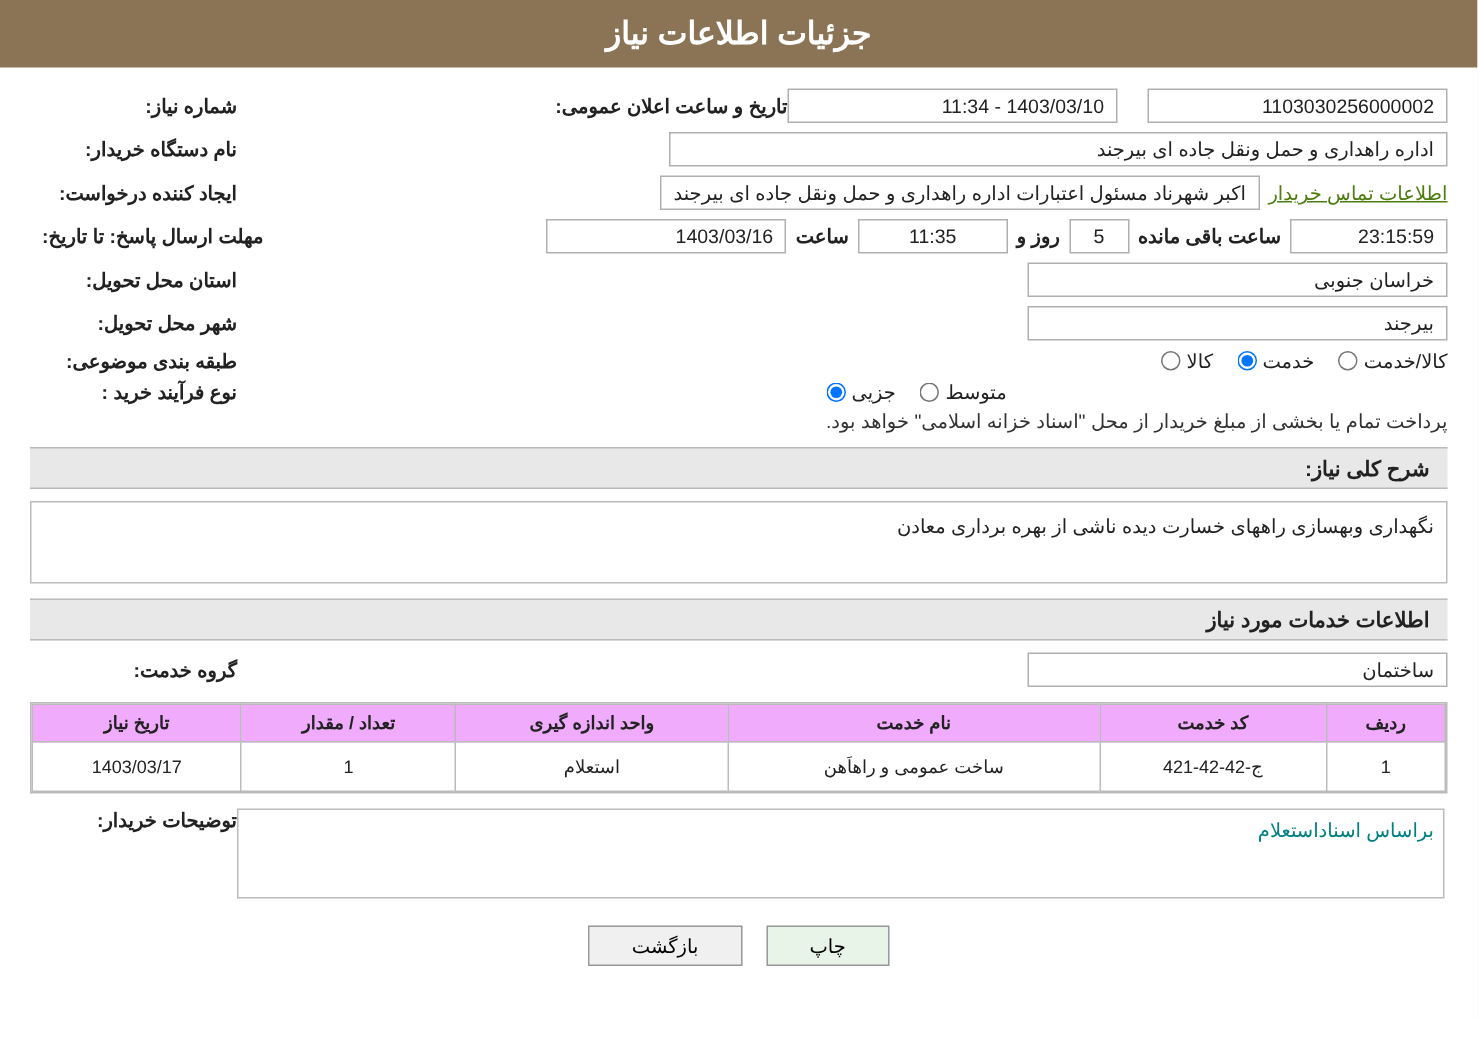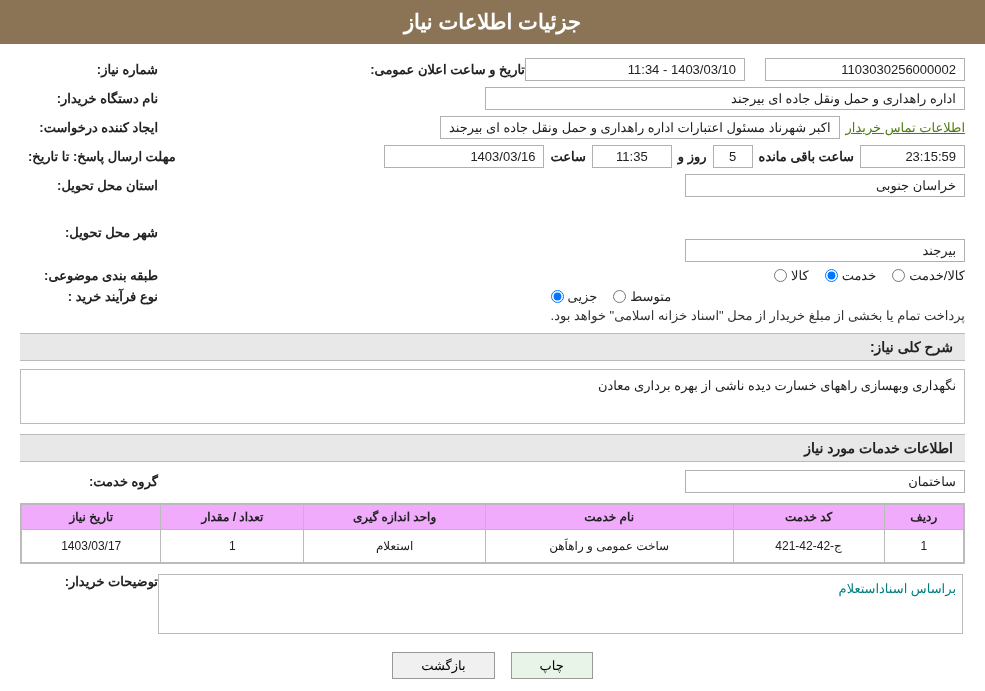--- a/index.html
+++ b/index.html
@@ -161,56 +161,56 @@
     <div class="info-row">
       <div class="value-box value-small" style="width:200px;">1103030256000002</div>
       <span style="width:20px;"></span>
       <div class="value-box value-medium">1403/03/10 - 11:34</div>
       <span class="label" style="min-width:170px;">تاریخ و ساعت اعلان عمومی:</span>
       <span style="flex:1;"></span>
       <span class="label">شماره نیاز:</span>
     </div>
 
     <div class="info-row">
-      <div class="value-box" style="width:480px;">اداره راهداری و حمل ونقل جاده ای بیرجند</div>
+      <div class="value-box" style="width:519px;">اداره راهداری و حمل ونقل جاده ای بیرجند</div>
       <span style="flex:1;"></span>
       <span class="label">نام دستگاه خریدار:</span>
     </div>
 
     <div class="info-row">
       <div class="inline-group">
         <span class="link-blue">اطلاعات تماس خریدار</span>
         <div class="value-box" style="width:400px;">اکبر شهرناد مسئول اعتبارات اداره راهداری و حمل ونقل جاده ای بیرجند</div>
       </div>
       <span style="flex:1;"></span>
       <span class="label">ایجاد کننده درخواست:</span>
     </div>
 
     <div class="info-row">
       <div class="inline-group">
         <div class="value-box" style="width:105px;">23:15:59</div>
         <span class="label-sm">ساعت باقی مانده</span>
         <div class="value-box" style="width:40px; text-align:center;">5</div>
         <span class="label-sm">روز و</span>
-        <div class="value-box" style="width:80px; text-align:center;">11:35</div>
+        <div class="value-box" style="width:100px; text-align:center;">11:35</div>
         <span class="label-sm">ساعت</span>
         <div class="value-box value-date">1403/03/16</div>
       </div>
       <span style="flex:1;"></span>
       <span class="label">مهلت ارسال پاسخ: تا تاریخ:</span>
     </div>
 
     <div class="info-row">
       <div class="value-box" style="width:280px;">خراسان جنوبی</div>
       <span style="flex:1;"></span>
       <span class="label">استان محل تحویل:</span>
     </div>
 
     <div class="info-row">
-      <div class="value-box" style="width:280px;margin-top:36px;">بیرجند</div>
+      <div class="value-box" style="width:280px;">بیرجند</div>
       <span style="flex:1;"></span>
       <span class="label">شهر محل تحویل:</span>
     </div>
 
     <div class="info-row">
       <div class="radio-group">
         <div class="radio-item">
           <span>کالا/خدمت</span>
           <input type="radio" name="category" style="">
         </div>

